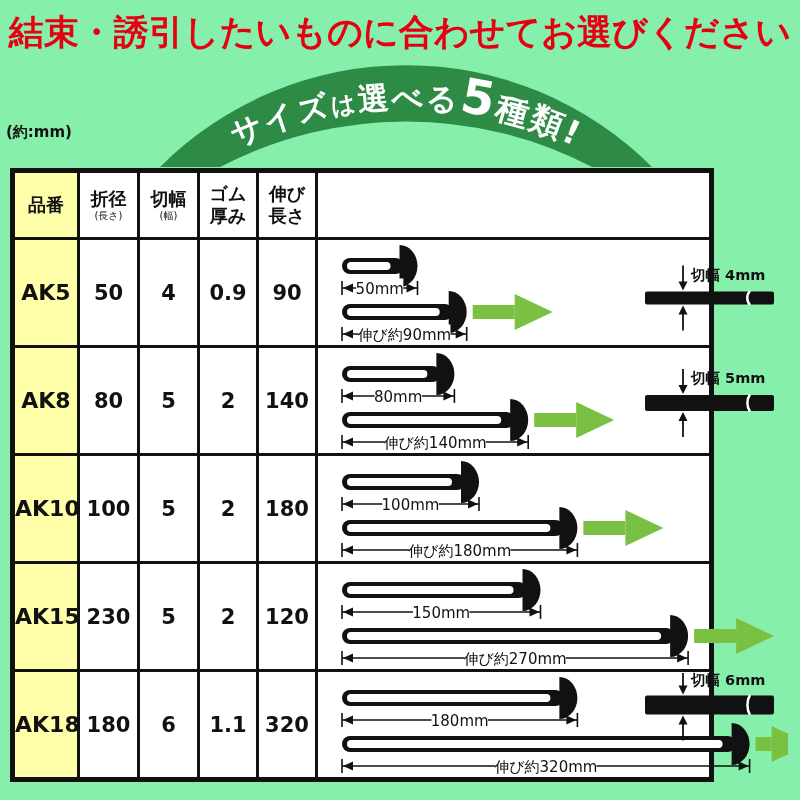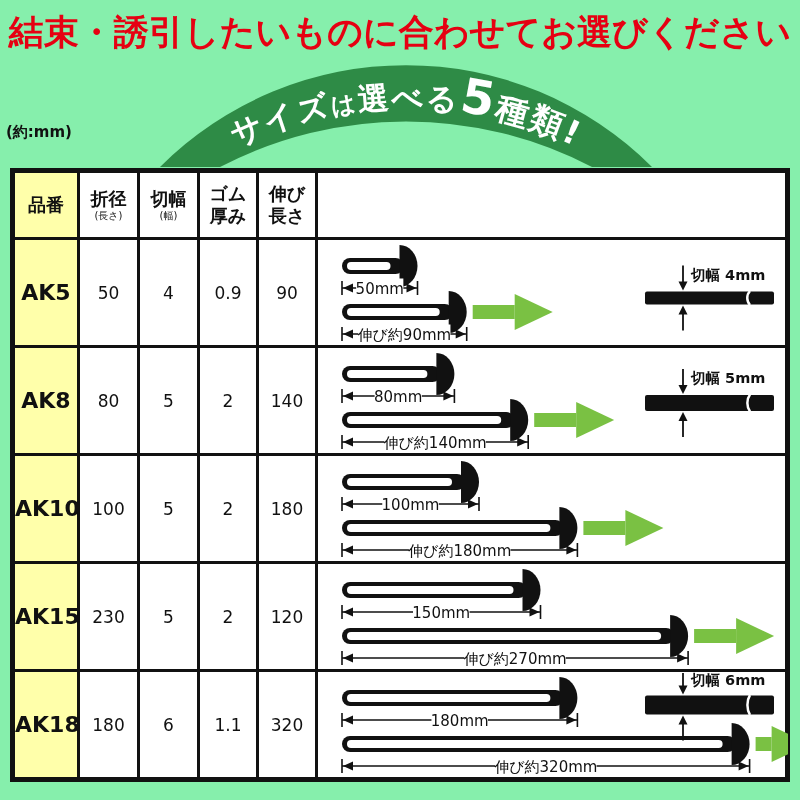--- a/index.html
+++ b/index.html
@@ -3,27 +3,27 @@
 <meta charset="utf-8">
 <style>
   html,body{margin:0;padding:0;background:#fff}
   body{width:800px;height:800px;overflow:hidden}
   .page{position:relative;width:800px;height:800px;background:#86efac;
         font-family:"DejaVu Sans","Liberation Sans",sans-serif;color:#111}
   .title{position:absolute;top:9px;left:0;width:100%;text-align:center;
          font-size:35px;font-weight:bold;color:var(--c-red,#e60012);white-space:nowrap}
   .arc{position:absolute;top:60px;left:0}
   .unit{position:absolute;top:123px;left:6px;font-size:15px;font-weight:bold}
-  table.spec{position:absolute;top:168px;left:10px;width:780px;
+  table.spec{position:absolute;top:168px;left:10px;width:704px;
              border-collapse:collapse;table-layout:fixed;border:5px solid #111;background:#fff}
   .spec th,.spec td{border:3px solid #111;text-align:center;vertical-align:middle;padding:0}
   .spec th{height:64px;font-size:18px;font-weight:bold;line-height:1.2}
   .spec .h2s{font-size:10px;font-weight:normal}
   .spec tr.datarow{height:105px}
-  .spec td.val{font-size:17px;font-weight:normal}
+  .spec td.val{font-size:21px;font-weight:bold}
   .spec td.pid,.spec th.pid{background:var(--c-yellow,#ffffaa)}
   .spec td.pid{font-size:22px;font-weight:bold}
   .spec td.illus{padding:0;vertical-align:top}
   svg.rowsvg{display:block}
   .arctext{font-weight:bold;letter-spacing:2px}
 </style>
 </head>
 <body>
 
 <div class="page">

